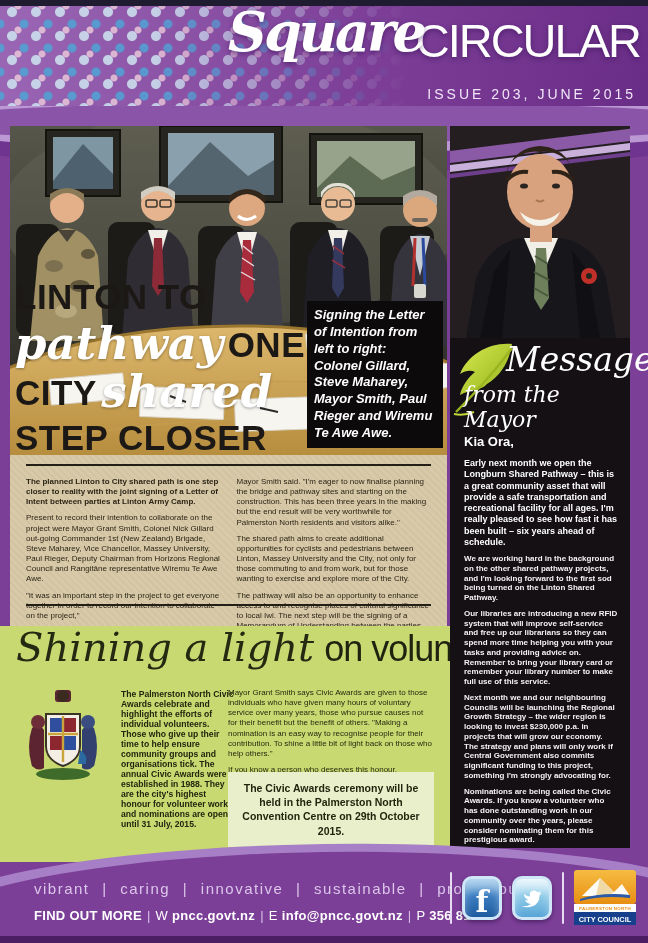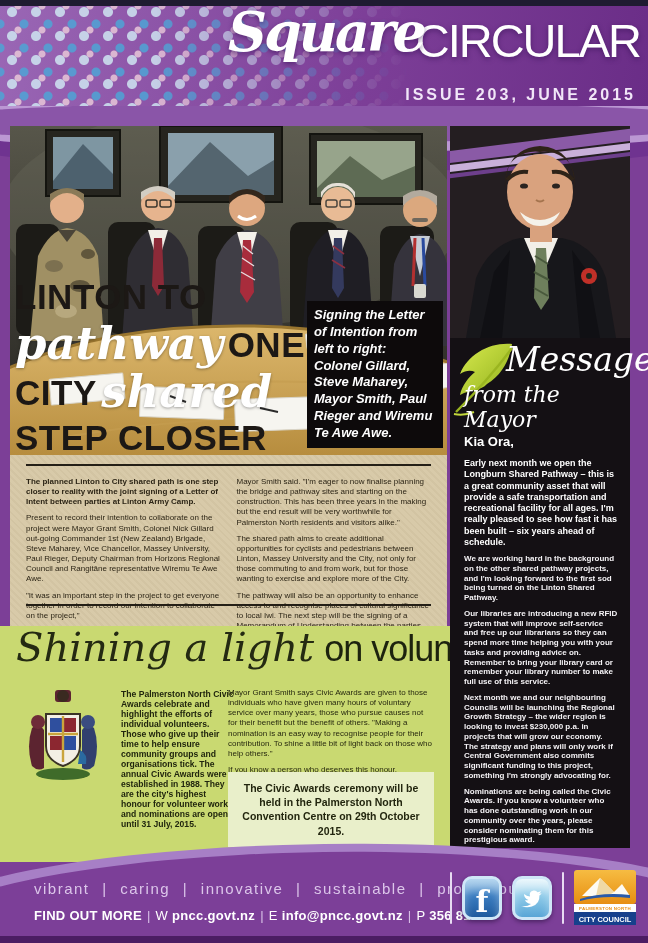--- a/index.html
+++ b/index.html
@@ -16,22 +16,22 @@
       radial-gradient(circle,#4fa4d6 4px,rgba(0,0,0,0) 5px) 12px 12px/24px 24px,
       radial-gradient(circle,#e8c7d8 3px,rgba(0,0,0,0) 4px) 6px 18px/24px 24px;
     -webkit-mask-image:linear-gradient(90deg,#000 35%,rgba(0,0,0,0) 95%);
     mask-image:linear-gradient(90deg,#000 35%,rgba(0,0,0,0) 95%);opacity:.85;}
   .masthead-title{position:absolute;top:6px;right:8px;white-space:nowrap;}
   .t-script{font-family:"DejaVu Serif",serif;font-style:italic;font-weight:bold;color:#fff;
     font-size:54px;letter-spacing:-3px;margin-right:-8px;position:relative;top:-6px;
     text-shadow:0 2px 5px rgba(50,15,80,.55);}
   .t-caps{font-family:"Liberation Sans",sans-serif;font-weight:normal;color:#fff;font-size:47px;
     letter-spacing:-2px;text-shadow:0 2px 5px rgba(50,15,80,.55);}
-  .masthead-issue{position:absolute;top:86px;right:12px;color:#f1e6f8;font-weight:bold;
-    font-size:16px;letter-spacing:3px;}
+  .masthead-issue{position:absolute;top:86px;right:12px;color:#f1e6f8;font-weight:normal;
+    font-size:14px;letter-spacing:3px;}
   
   .sw{position:absolute;left:-90px;width:830px;border-radius:50%;}
   .sw-t1{top:86px;height:86px;background:#6f3390;z-index:1;}
   .sw-t2{top:94px;height:58px;background:#bb97d3;z-index:1;}
   .sw-t3{top:102px;height:40px;background:#8a55a8;z-index:1;}
   .sw-b1{top:844px;height:150px;background:#a77fc6;z-index:4;transform:rotate(-.8deg);}
   .sw-b2{top:852px;height:160px;background:#7c3f98;z-index:4;transform:rotate(-.8deg);}
   .bottom-edge{position:absolute;bottom:0;left:0;width:648px;height:7px;background:#4b1d63;z-index:6;}
   
   .article-panel{position:absolute;left:10px;top:126px;width:437px;height:500px;z-index:2;

